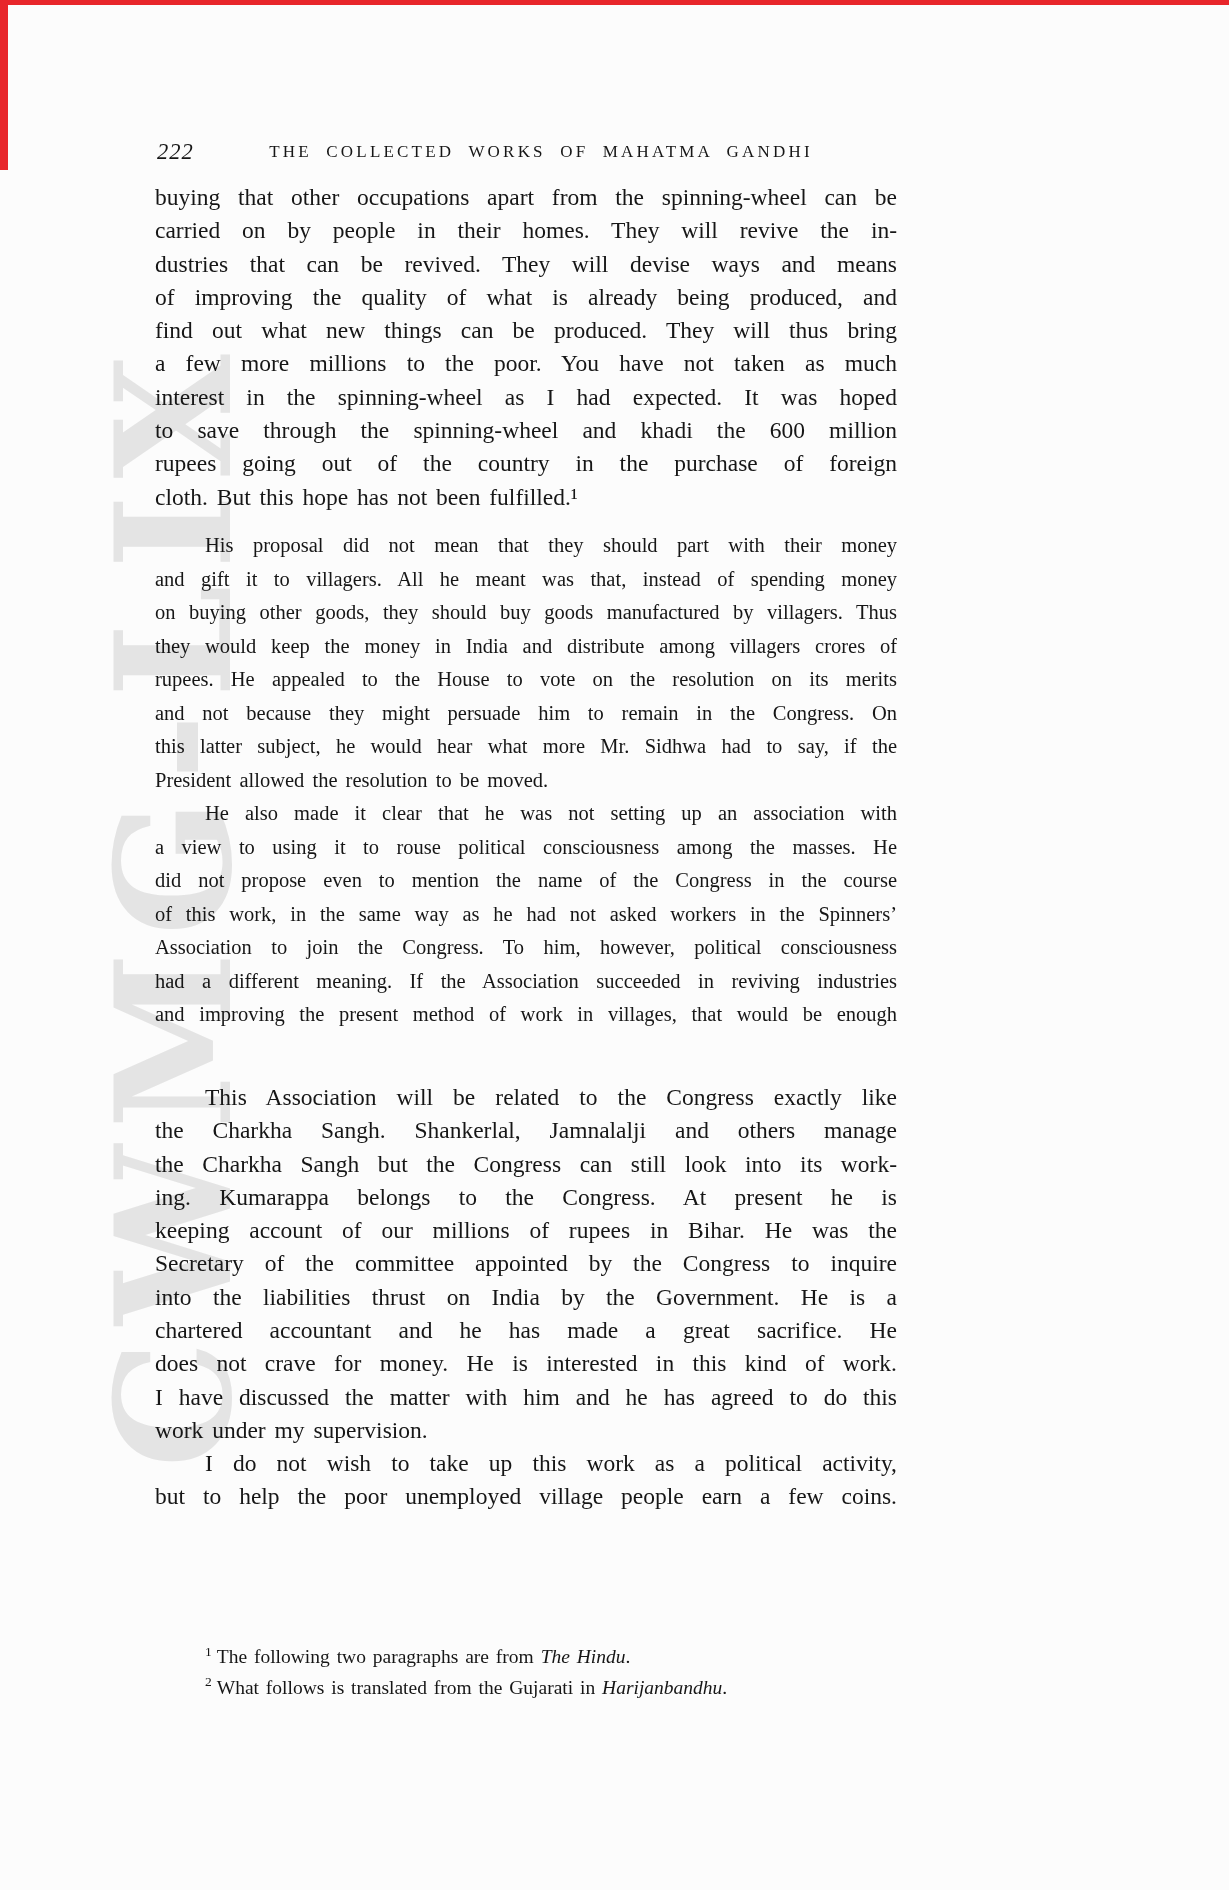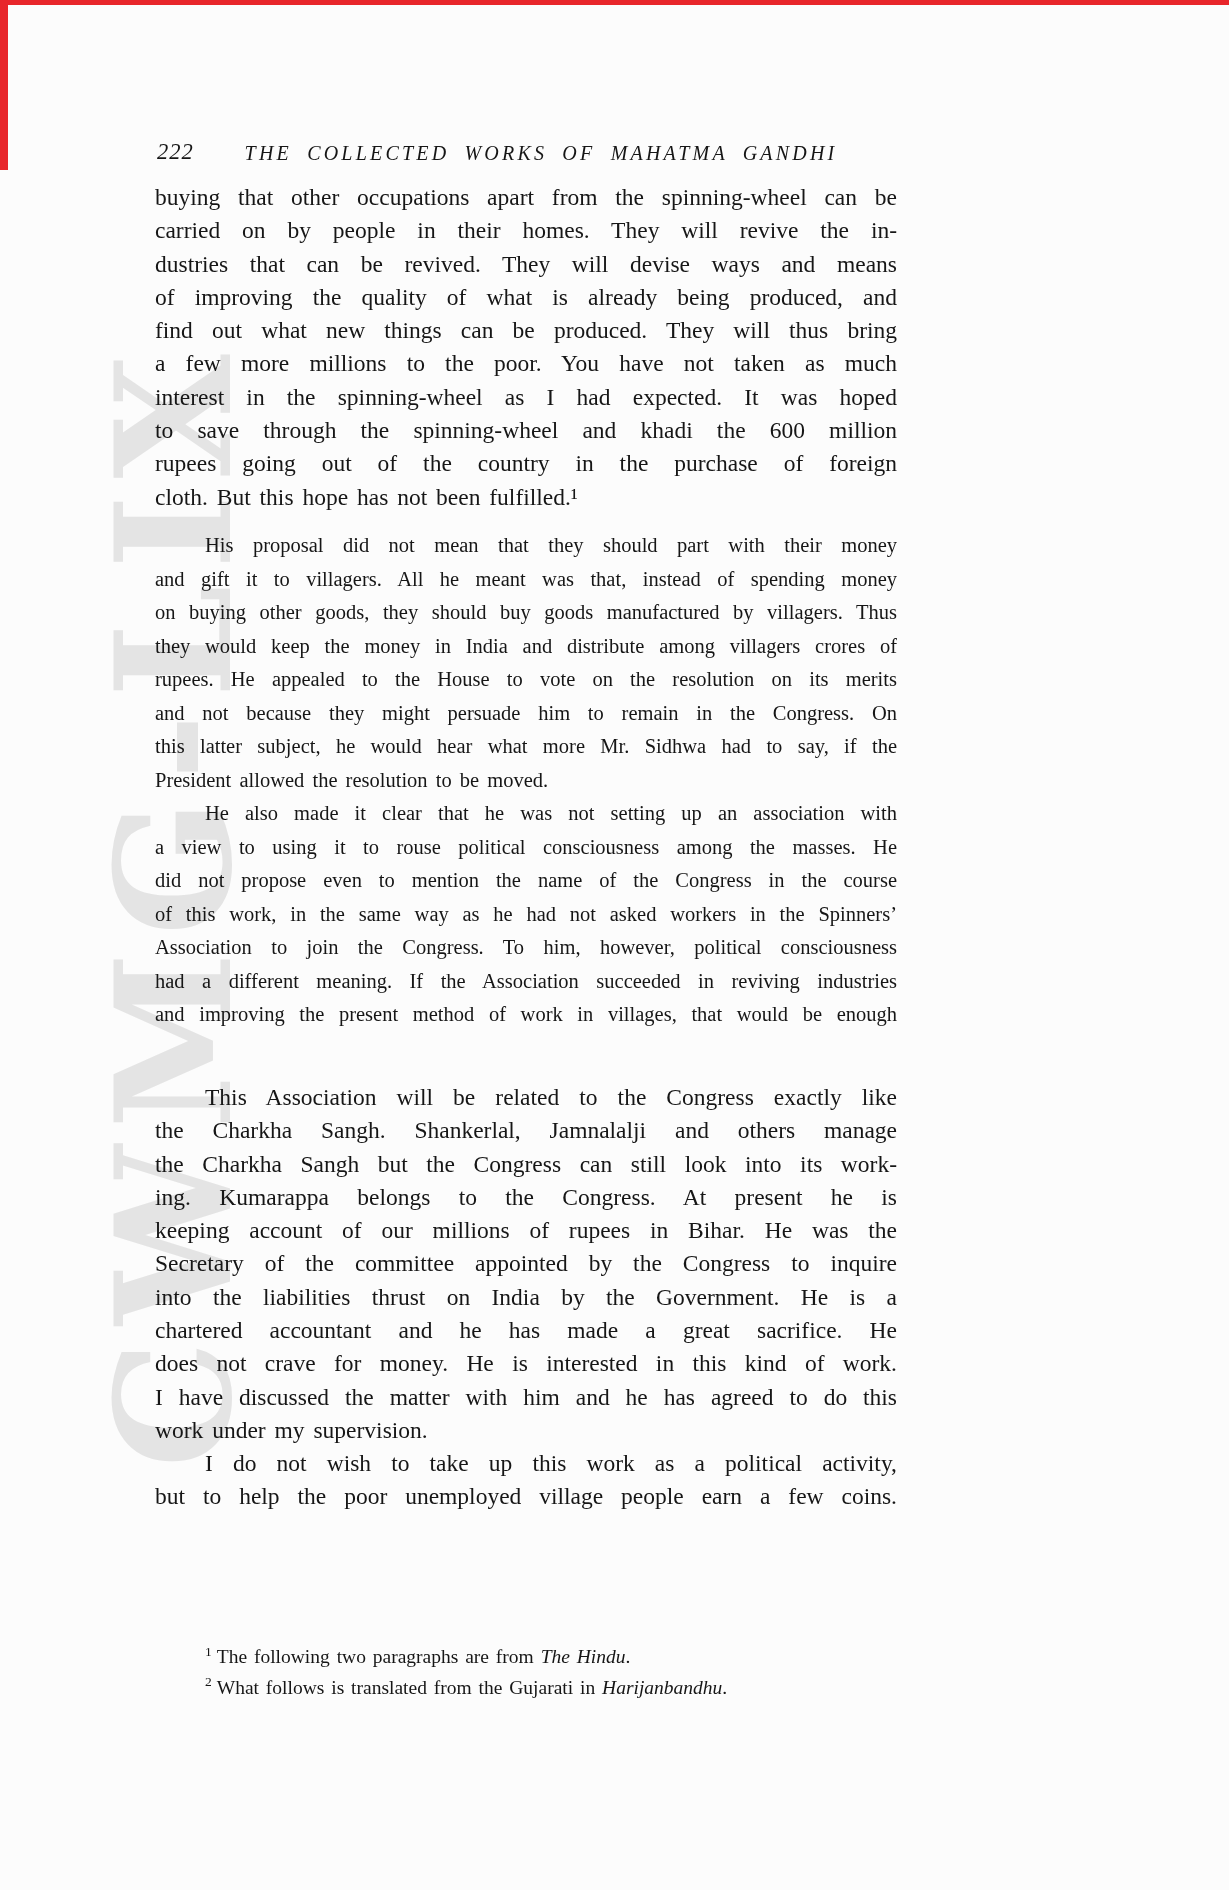--- a/index.html
+++ b/index.html
@@ -35,24 +35,23 @@
     position:absolute; top:139px; left:155px;
     width:742px; height:28px; z-index:2;
   }
   .page-number {
     position:absolute; left:2px; top:0;
     font-size:22.5px; letter-spacing:1px;font-style:italic;
   }
   .running-title {
     position:absolute; left:30px; top:3px; width:712px;
     text-align:center;
-    font-size:20px;
+    font-size:17px;
     letter-spacing:3.2px;
     word-spacing:7px;
-    font-style:italic;
   }
   .par {
     position:absolute; left:155px; width:742px; z-index:2;
   }
   .par .line {
     text-align:justify;
     overflow:hidden;
   }
   .par .line.j::after {
     content:""; display:inline-block; width:100%; height:0;

